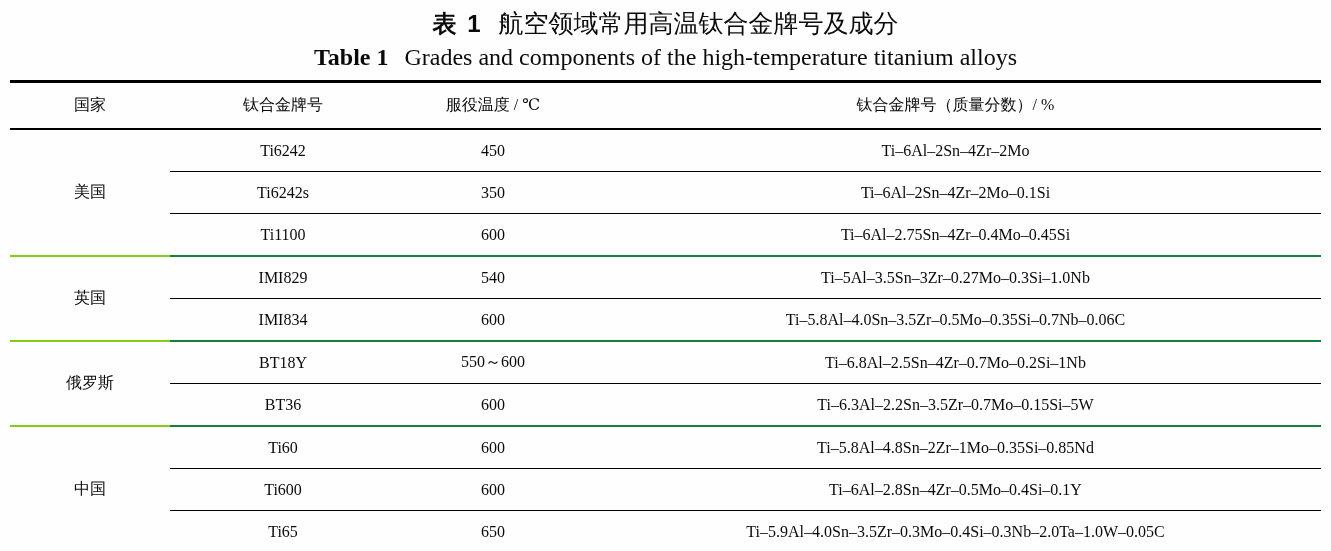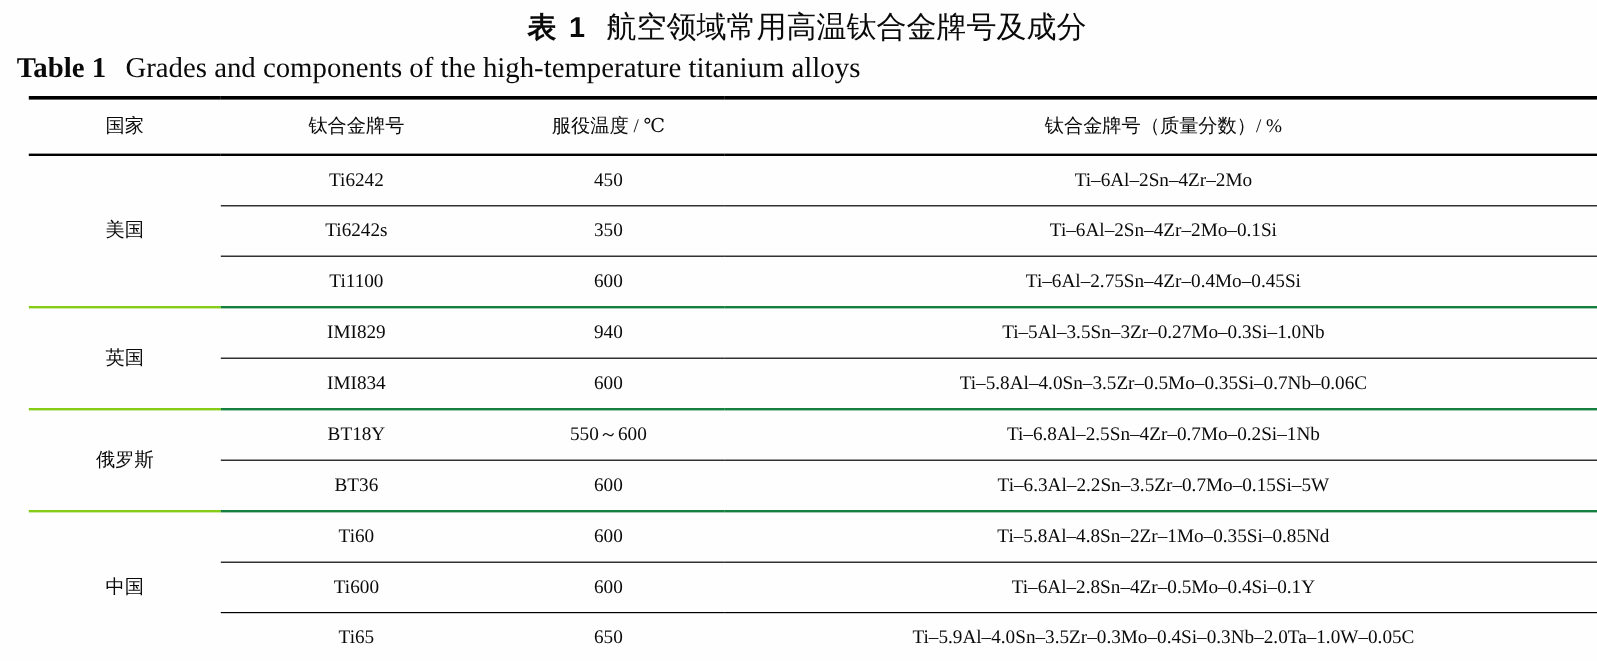--- a/index.html
+++ b/index.html
@@ -6,37 +6,37 @@
   .page {
     position: relative;
     width: 1331px;
     height: 551px;
     background: #fefefe;
     color: #0a0a0a;
     font-family: "Liberation Serif", "DejaVu Serif", serif;
     overflow: hidden;
     box-sizing: border-box;
     padding-top: 8px;
-    padding-left: 14px;
   }
   .caption-zh {
     text-align: center;
     font-size: 25px;
     line-height: 32px;
     height: 32px;
     white-space: nowrap;
   }
   .caption-zh .cap-label {
     font-family: "Liberation Sans", "DejaVu Sans", sans-serif;
     font-weight: bold;
     font-size: 24px;
     margin-right: 16px;
     letter-spacing: 2px;
   }
   .caption-en {
+    text-align: center;
     font-size: 24px;
     line-height: 34px;
     height: 34px;
     white-space: nowrap;
   }
   .caption-en .cap-label {
     font-weight: bold;
     margin-right: 16px;
   }
   table.alloy-table {
@@ -119,21 +119,21 @@
       </tr>
       <tr class="group-end">
         <td class="cell-grade">Ti1100</td>
         <td class="cell-temp">600</td>
         <td class="cell-comp">Ti–6Al–2.75Sn–4Zr–0.4Mo–0.45Si</td>
       </tr>
 
       <tr class="row-inner">
         <td class="cell-country" rowspan="2">英国</td>
         <td class="cell-grade">IMI829</td>
-        <td class="cell-temp">940</td>
+        <td class="cell-temp">540</td>
         <td class="cell-comp">Ti–5Al–3.5Sn–3Zr–0.27Mo–0.3Si–1.0Nb</td>
       </tr>
       <tr class="group-end">
         <td class="cell-grade">IMI834</td>
         <td class="cell-temp">600</td>
         <td class="cell-comp">Ti–5.8Al–4.0Sn–3.5Zr–0.5Mo–0.35Si–0.7Nb–0.06C</td>
       </tr>
 
       <tr class="row-inner">
         <td class="cell-country" rowspan="2">俄罗斯</td>

